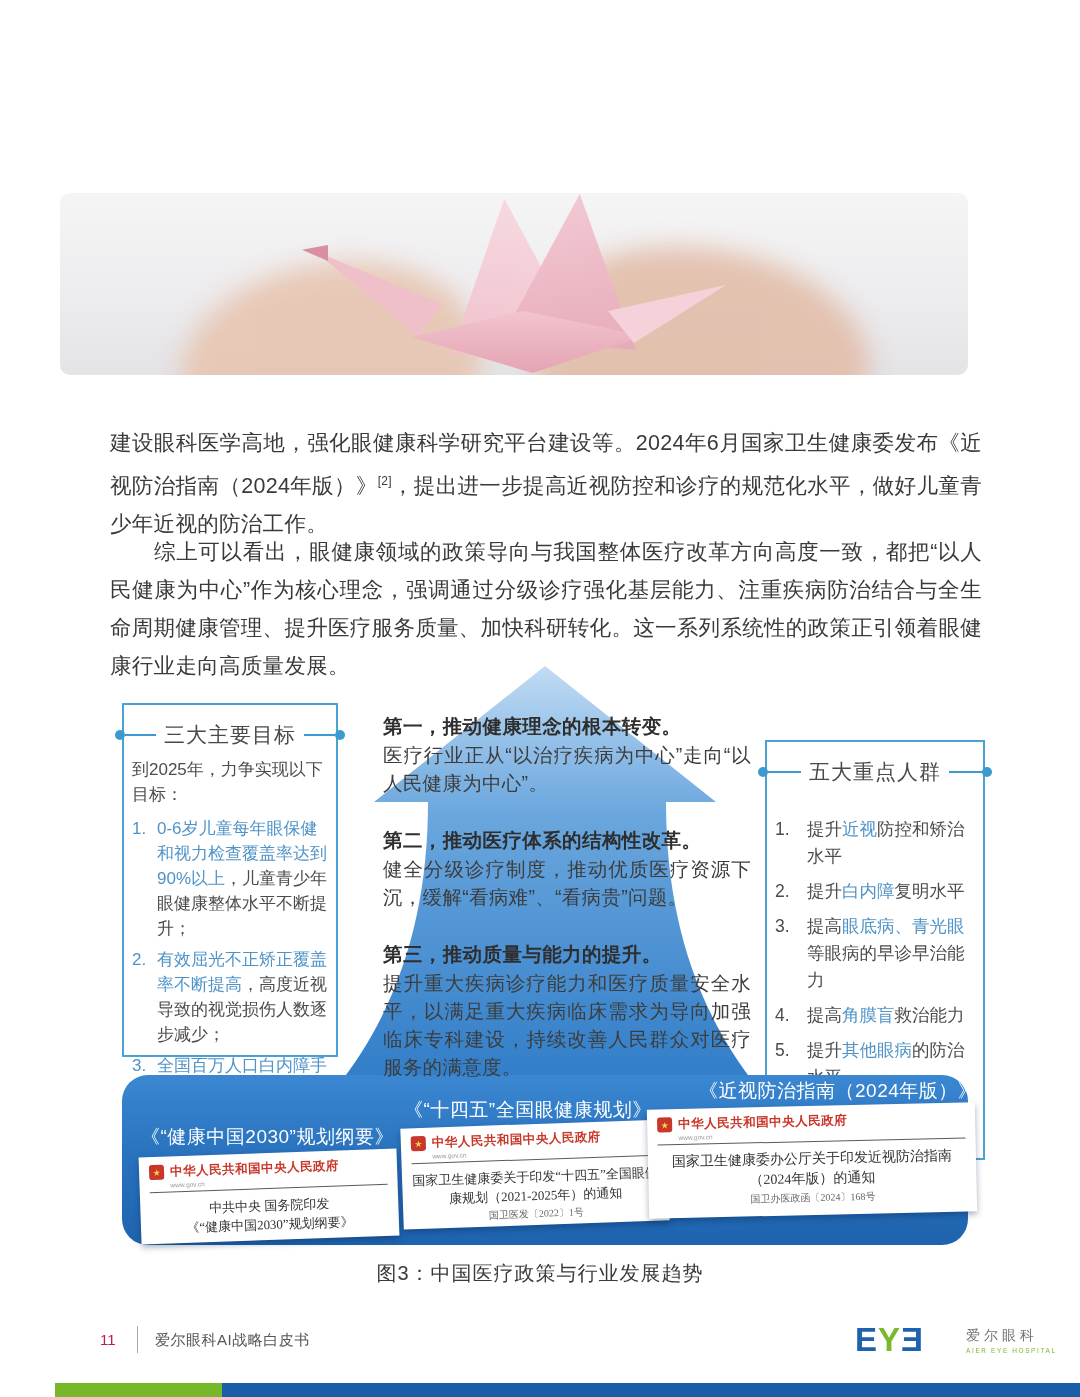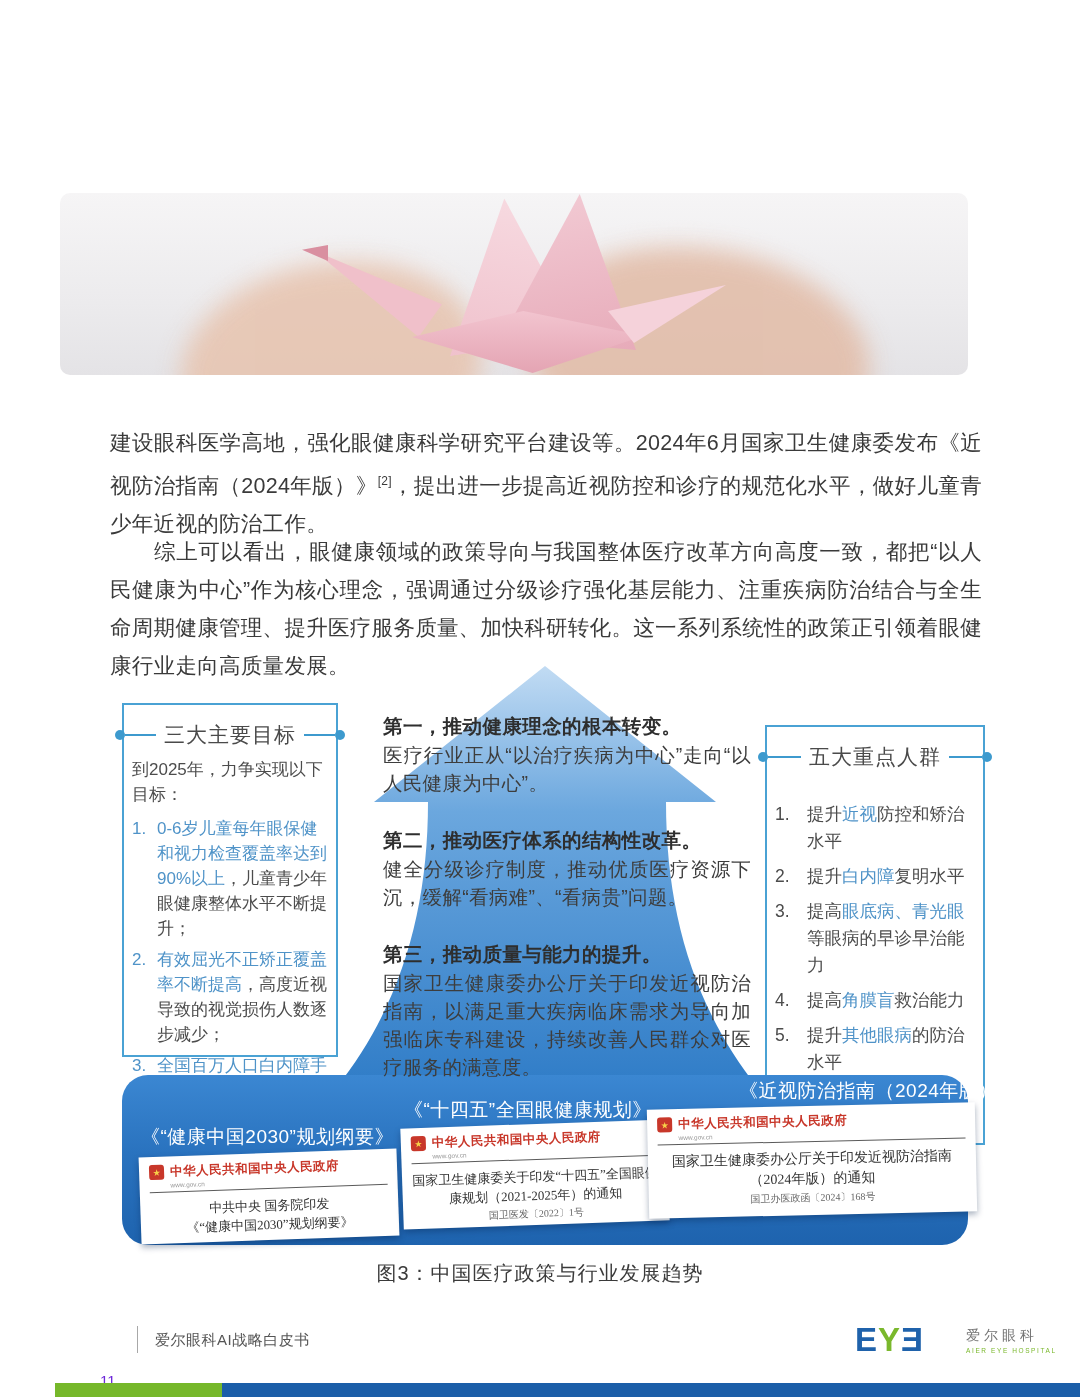--- a/index.html
+++ b/index.html
@@ -31,21 +31,21 @@
         text-align:justify;letter-spacing:.3px;}
   .p1{top:424px;}
   .p2{top:533px;text-indent:44px;}
   .cite{font-size:12px;vertical-align:super;color:#3a3a3a;}
 
   
   .arrow-svg{position:absolute;left:0;top:0;width:1080px;height:1397px;pointer-events:none;}
 
   .obox{position:absolute;background:#fff;border:2px solid #4aa2d4;padding:0 8px;}
   .lbox{left:122px;top:703px;width:216px;height:354px;}
-  .rbox{left:765px;top:725px;width:220px;height:420px;}
+  .rbox{left:765px;top:740px;width:220px;height:420px;}
   .box-title-row{display:flex;align-items:center;margin:16px -17px 6px;}
   .tdot{width:10px;height:10px;border-radius:50%;background:#3d9ace;flex:none;}
   .tline{flex:1;height:2px;background:#3d9ace;}
   .box-title{margin:0 8px;font-size:21px;color:#4a4a4a;letter-spacing:1px;white-space:nowrap;}
   .box-intro{font-size:17px;line-height:25px;color:#4c4c4c;margin:8px 0 9px;}
   .oitem{display:flex;font-size:17px;line-height:25px;margin-bottom:6px;}
   .oitem .num{width:25px;flex:none;}
   .lbox .num{color:#4f93c8;}
   .rbox .num{color:#4c4c4c;width:32px;}
   .oitem .txt{color:#4c4c4c;}
@@ -57,41 +57,41 @@
   .cpoint{margin-bottom:29px;}
   .cpoint .head{font-size:19.5px;font-weight:bold;color:#2e2e2e;line-height:29px;letter-spacing:.4px;}
   .cpoint .bodytxt{font-size:19.5px;color:#3d3d3d;line-height:28px;letter-spacing:.3px;text-align:justify;}
 
   
   .band{position:absolute;left:122px;top:1075px;width:846px;height:170px;border-radius:26px;
         background:linear-gradient(180deg,#3b87d2 0%,#2a73bf 45%,#1e63ae 100%);z-index:2;}
   .band-label{position:absolute;color:#ffffff;font-size:19px;letter-spacing:.5px;z-index:4;white-space:nowrap;}
   .blab1{left:141px;top:1124px;}
   .blab2{left:404px;top:1097px;}
-  .blab3{left:739px;top:1078px;text-align:center;}
+  .blab3{left:699px;top:1078px;text-align:center;}
 
   .gcard{position:absolute;background:#ffffff;box-shadow:0 3px 6px rgba(0,30,70,.35);padding:7px 10px 5px;z-index:5;}
   .gc1{left:140px;top:1153px;width:258px;height:87px;transform:rotate(-2deg);}
   .gc2{left:402px;top:1124px;width:266px;height:101px;transform:rotate(-2deg);z-index:6;}
   .gc3{left:648px;top:1106px;width:328px;height:109px;transform:rotate(-1.3deg);z-index:7;}
   .gov-head{display:flex;align-items:flex-start;gap:6px;}
   .emblem{width:15px;height:15px;border-radius:3px;background:#c8372a;color:#f7d148;font-size:9px;
           display:flex;align-items:center;justify-content:center;flex:none;margin-top:1px;}
   .gov-title{font-size:12.5px;font-weight:bold;color:#c8372a;letter-spacing:.5px;}
   .gov-sub{font-size:6.5px;color:#9a9a9a;margin-top:1px;}
   .gov-rule{height:1px;background:#5a5a5a;margin-top:3px;}
   .gov-body{margin-top:7px;text-align:center;font-family:"Liberation Serif","DejaVu Serif",serif;
             color:#333;font-size:13px;line-height:19px;}
   .gc3 .gov-body{font-size:14px;line-height:20px;}
   .gov-docno{text-align:center;font-family:"Liberation Serif","DejaVu Serif",serif;font-size:10px;color:#666;margin-top:2px;}
 
   .caption{position:absolute;left:0;top:1260px;width:1080px;text-align:center;font-size:20px;color:#3a3a3a;letter-spacing:1px;}
 
   
-  .pgnum{position:absolute;left:100px;top:1331px;font-size:15px;color:#6d28d9;margin-top:41px;}
+  .pgnum{position:absolute;left:100px;top:1331px;font-size:15px;color:#be185d;}
   .fdiv{position:absolute;left:137px;top:1326px;width:1px;height:27px;background:#a8a8a8;}
   .ftitle{position:absolute;left:155px;top:1331px;font-size:15px;color:#555;letter-spacing:.5px;}
   .logo{position:absolute;left:855px;top:1322px;display:flex;align-items:center;gap:32px;}
   .logo-eye{font-size:33px;font-weight:bold;letter-spacing:1px;line-height:36px;}
   .le-b{color:#1f62ab;} .le-g{color:#7ab82c;}
   .logo-txt{margin-left:10px;}
   .logo-cn{font-size:14px;color:#737373;letter-spacing:4px;font-family:"Liberation Serif","DejaVu Serif",serif;}
   .logo-en{font-size:6.5px;color:#7ab82c;letter-spacing:1.6px;margin-top:2px;}
 
   .bar-green{position:absolute;left:55px;top:1383px;width:167px;height:14px;background:#76b82a;}
@@ -156,21 +156,21 @@
     <div class="cpoint">
       <div class="head">第一，推动健康理念的根本转变。</div>
       <div class="bodytxt">医疗行业正从“以治疗疾病为中心”走向“以人民健康为中心”。</div>
     </div>
     <div class="cpoint">
       <div class="head">第二，推动医疗体系的结构性改革。</div>
       <div class="bodytxt">健全分级诊疗制度，推动优质医疗资源下沉，缓解“看病难”、“看病贵”问题。</div>
     </div>
     <div class="cpoint">
       <div class="head">第三，推动质量与能力的提升。</div>
-      <div class="bodytxt">国家卫生健康委办公厅关于印发近视防治指南，以满足重大疾病临床需求为导向加强临床专科建设，持续改善人民群众对医疗服务的满意度。</div>
+      <div class="bodytxt">提升重大疾病诊疗能力和医疗质量安全水平，以满足重大疾病临床需求为导向加强临床专科建设，持续改善人民群众对医疗服务的满意度。</div>
     </div>
   </div>
 
   <div class="obox rbox">
     <div class="box-title-row">
       <span class="tdot"></span>
         <span class="tline"></span>
       <span class="box-title">五大重点人群</span>
       <span class="tline"></span>
         <span class="tdot"></span>

